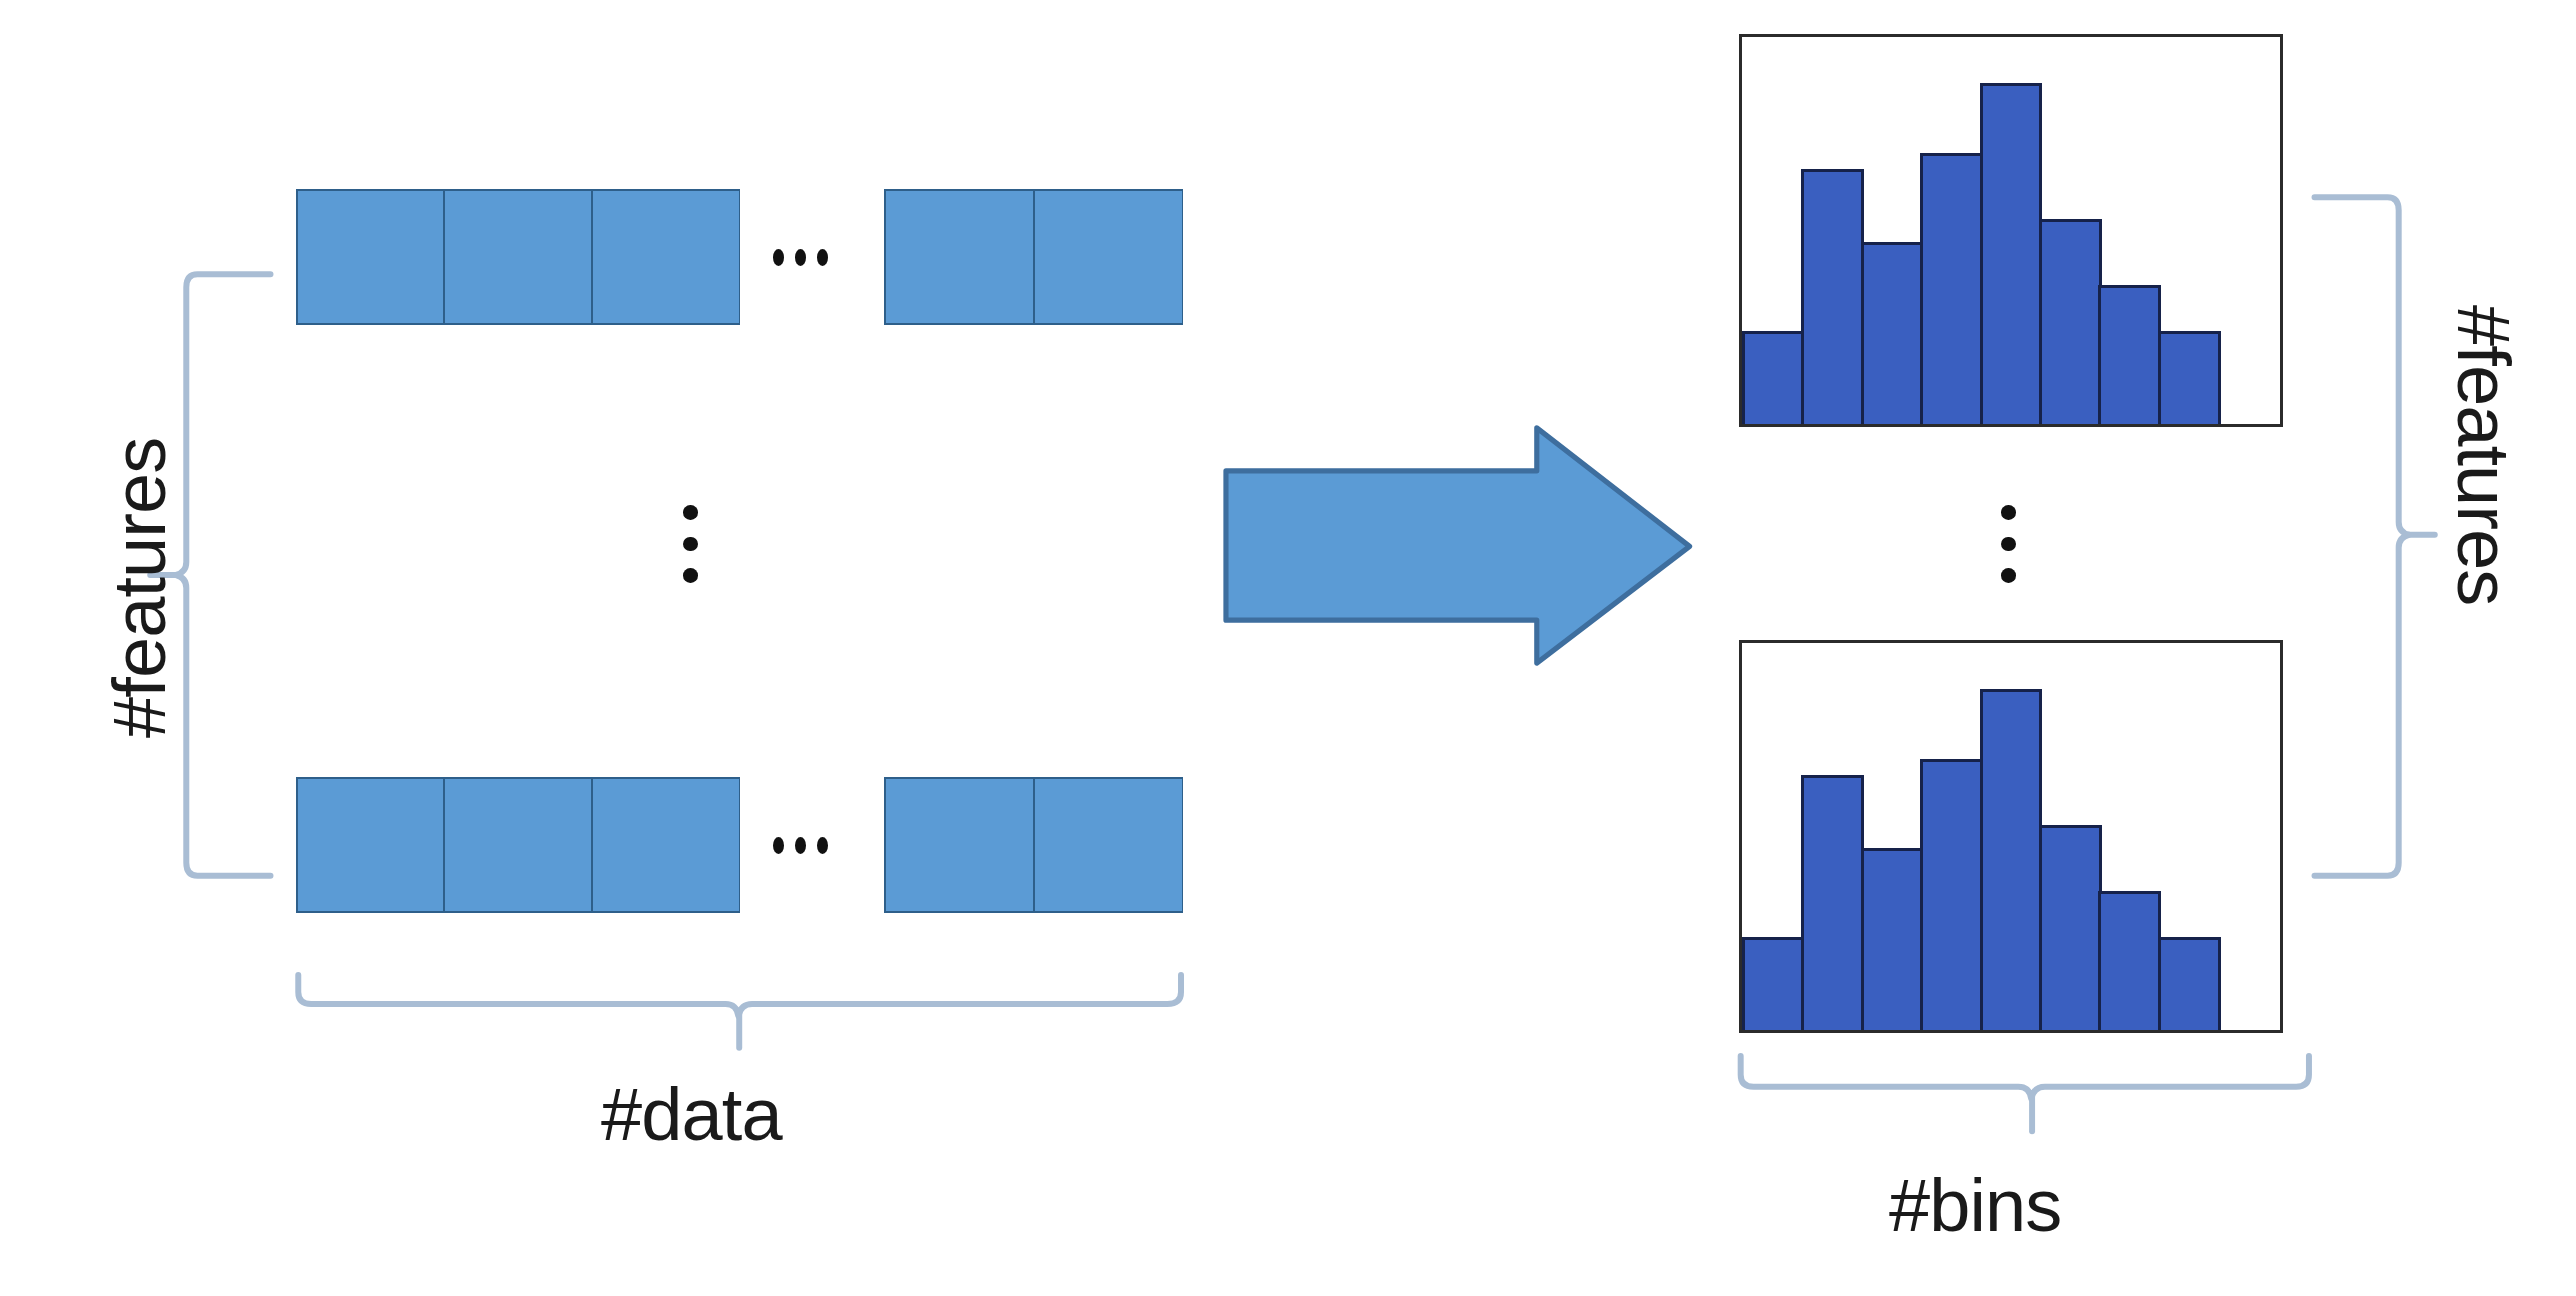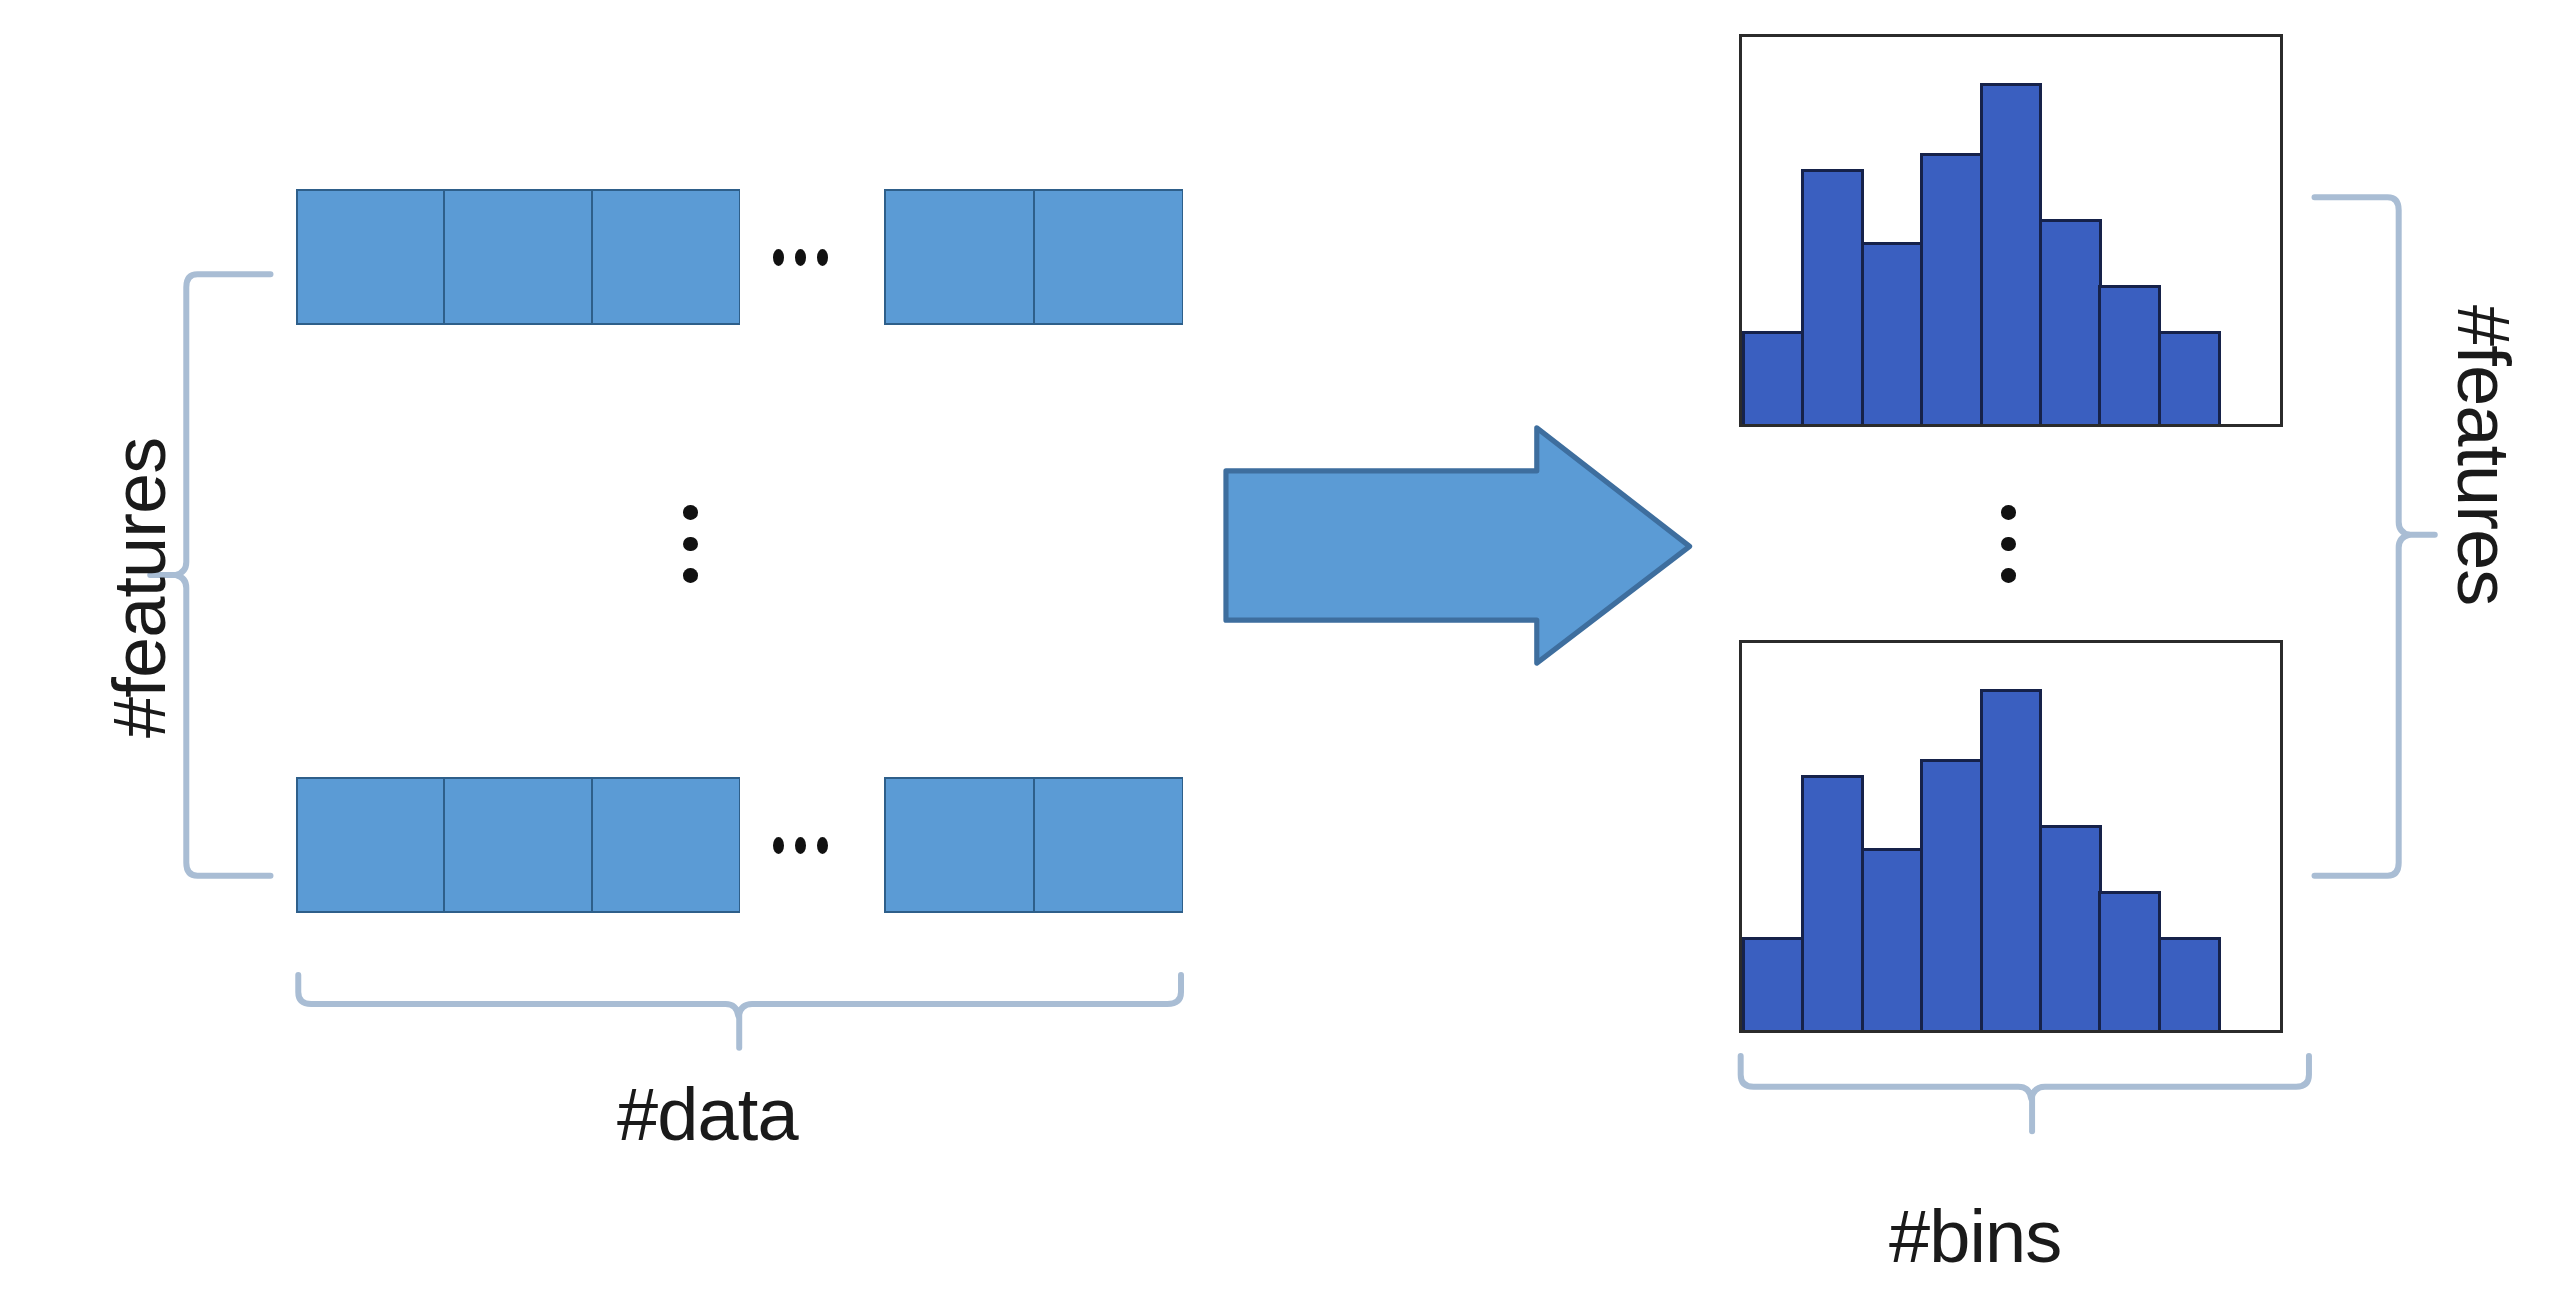--- a/index.html
+++ b/index.html
@@ -155,21 +155,21 @@
   <div class="cell-group" style="left:884px; top:777px; width:299px; height:136px;">
     <div class="cell"></div>
     <div class="cell"></div>
   </div>
 
   <svg class="bracket" style="left:292px; top:975px; width:897px; height:94px;" viewBox="0 0 1045 110">
     <path d="M 5 0 L 5 20 Q 5 34 20 34 L 505 34 Q 518 34 520 48 Q 523 34 536 34 L 1022 34 Q 1038 34 1038 20 L 1038 0" fill="none" stroke="#A9BDD4" stroke-width="7" stroke-linecap="round" stroke-linejoin="round"></path>
     <path d="M 521 42 L 521 85" fill="none" stroke="#A9BDD4" stroke-width="7" stroke-linecap="round"></path>
   </svg>
 
-  <div class="lbl" style="left:601px; top:1078px;margin-left:16px;">#data</div>
+  <div class="lbl" style="left:601px; top:1078px;">#data</div>
 
   <svg class="arrow" style="left:1219px; top:421px; width:481px; height:249px;" viewBox="0 0 560 290">
     <polygon points="8,58 370,58 370,8 548,146 370,282 370,232 8,232" fill="#5B9BD5" stroke="#3E6E9E" stroke-width="6" stroke-linejoin="round"></polygon>
   </svg>
 
   <div class="histogram" style="left:1739px; top:34px; width:544px; height:393px;">
     <div class="bars">
         <div class="bar" style="height: 24%;"></div>
         <div class="bar" style="height: 66%;"></div>
         <div class="bar" style="height: 47%;"></div>
@@ -207,16 +207,16 @@
     <path d="M 115 398 L 145 398" fill="none" stroke="#A9BDD4" stroke-width="7" stroke-linecap="round"></path>
   </svg>
 
   <div class="lbl lbl-rot-cw" style="left:2520px; top:305px;">#features</div>
 
   <svg class="bracket" style="left:1735px; top:1056px; width:601px; height:94px;" viewBox="0 0 700 110">
     <path d="M 5 0 L 5 22 Q 5 36 20 36 L 330 36 Q 343 36 345 50 Q 348 36 361 36 L 655 36 Q 670 36 670 22 L 670 0" fill="none" stroke="#A9BDD4" stroke-width="7" stroke-linecap="round" stroke-linejoin="round"></path>
     <path d="M 346 44 L 346 88" fill="none" stroke="#A9BDD4" stroke-width="7" stroke-linecap="round"></path>
   </svg>
 
-  <div class="lbl" style="left:1889px; top:1200px;">#bins</div>
+  <div class="lbl" style="left:1889px; top:1169px;">#bins</div>
 
 </div>
 
 
 </body></html>

